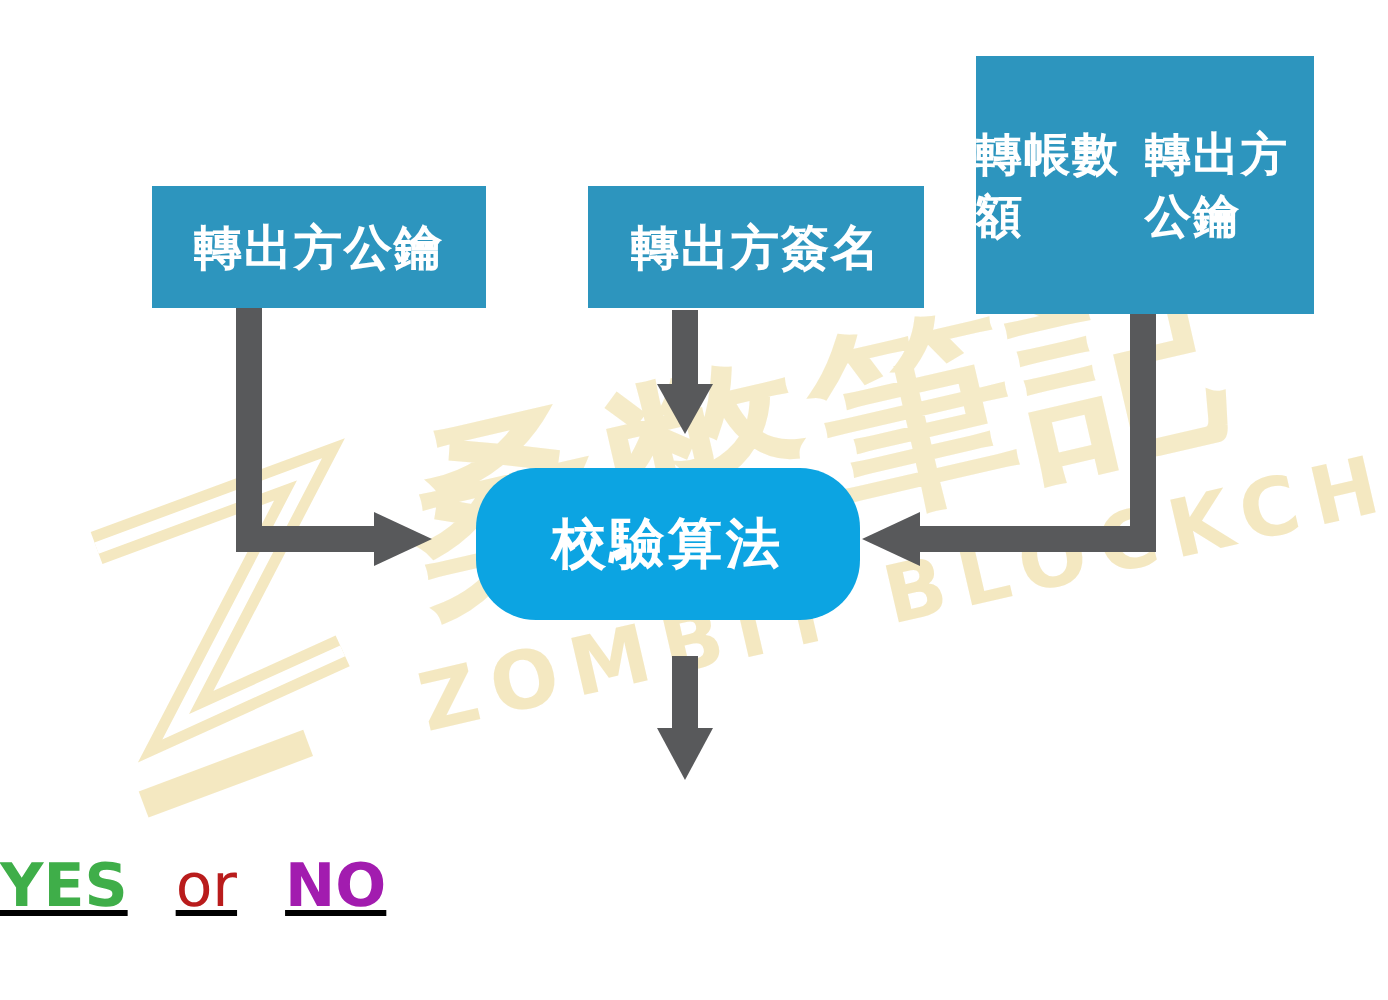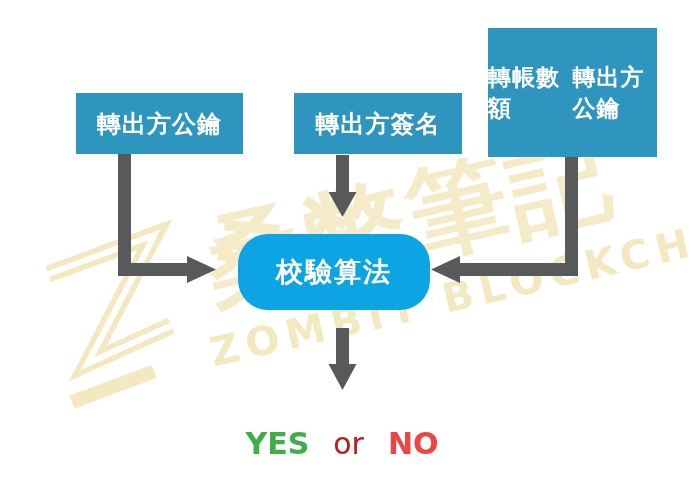--- a/index.html
+++ b/index.html
@@ -117,30 +117,31 @@
     inset: 0;
     pointer-events: none;
   }
 
   .result-row {
     position: absolute;
     left: 0;
     top: 426px;
     width: 694px;
     display: flex;
-    justify-content: center;
+    justify-content: flex-start;
     align-items: baseline;
     gap: 24px;
     padding-right: 10px;
     font-size: 30px;
     font-weight: 600;
+    text-decoration: underline;
   }
   .result-yes { color: #3fae49; }
   .result-or  { color: #b91c1c; font-weight: 500; }
-  .result-no  { color: #ef4444; }
+  .result-no  { color: #a21caf; }
 </style>
 </head>
 <body>
 
 <div class="canvas">
 
   <div class="watermark-layer">
     <svg class="wm-logo" width="160" height="180" viewBox="0 0 160 180">
       <path d="M25 42 L135 14 L55 135 L142 106" fill="none" stroke="rgba(242,228,182,0.85)" stroke-width="17" stroke-linejoin="miter"></path>
       <path d="M25 42 L135 14 L55 135 L142 106" fill="none" stroke="#ffffff" stroke-width="6" stroke-linejoin="miter"></path>

